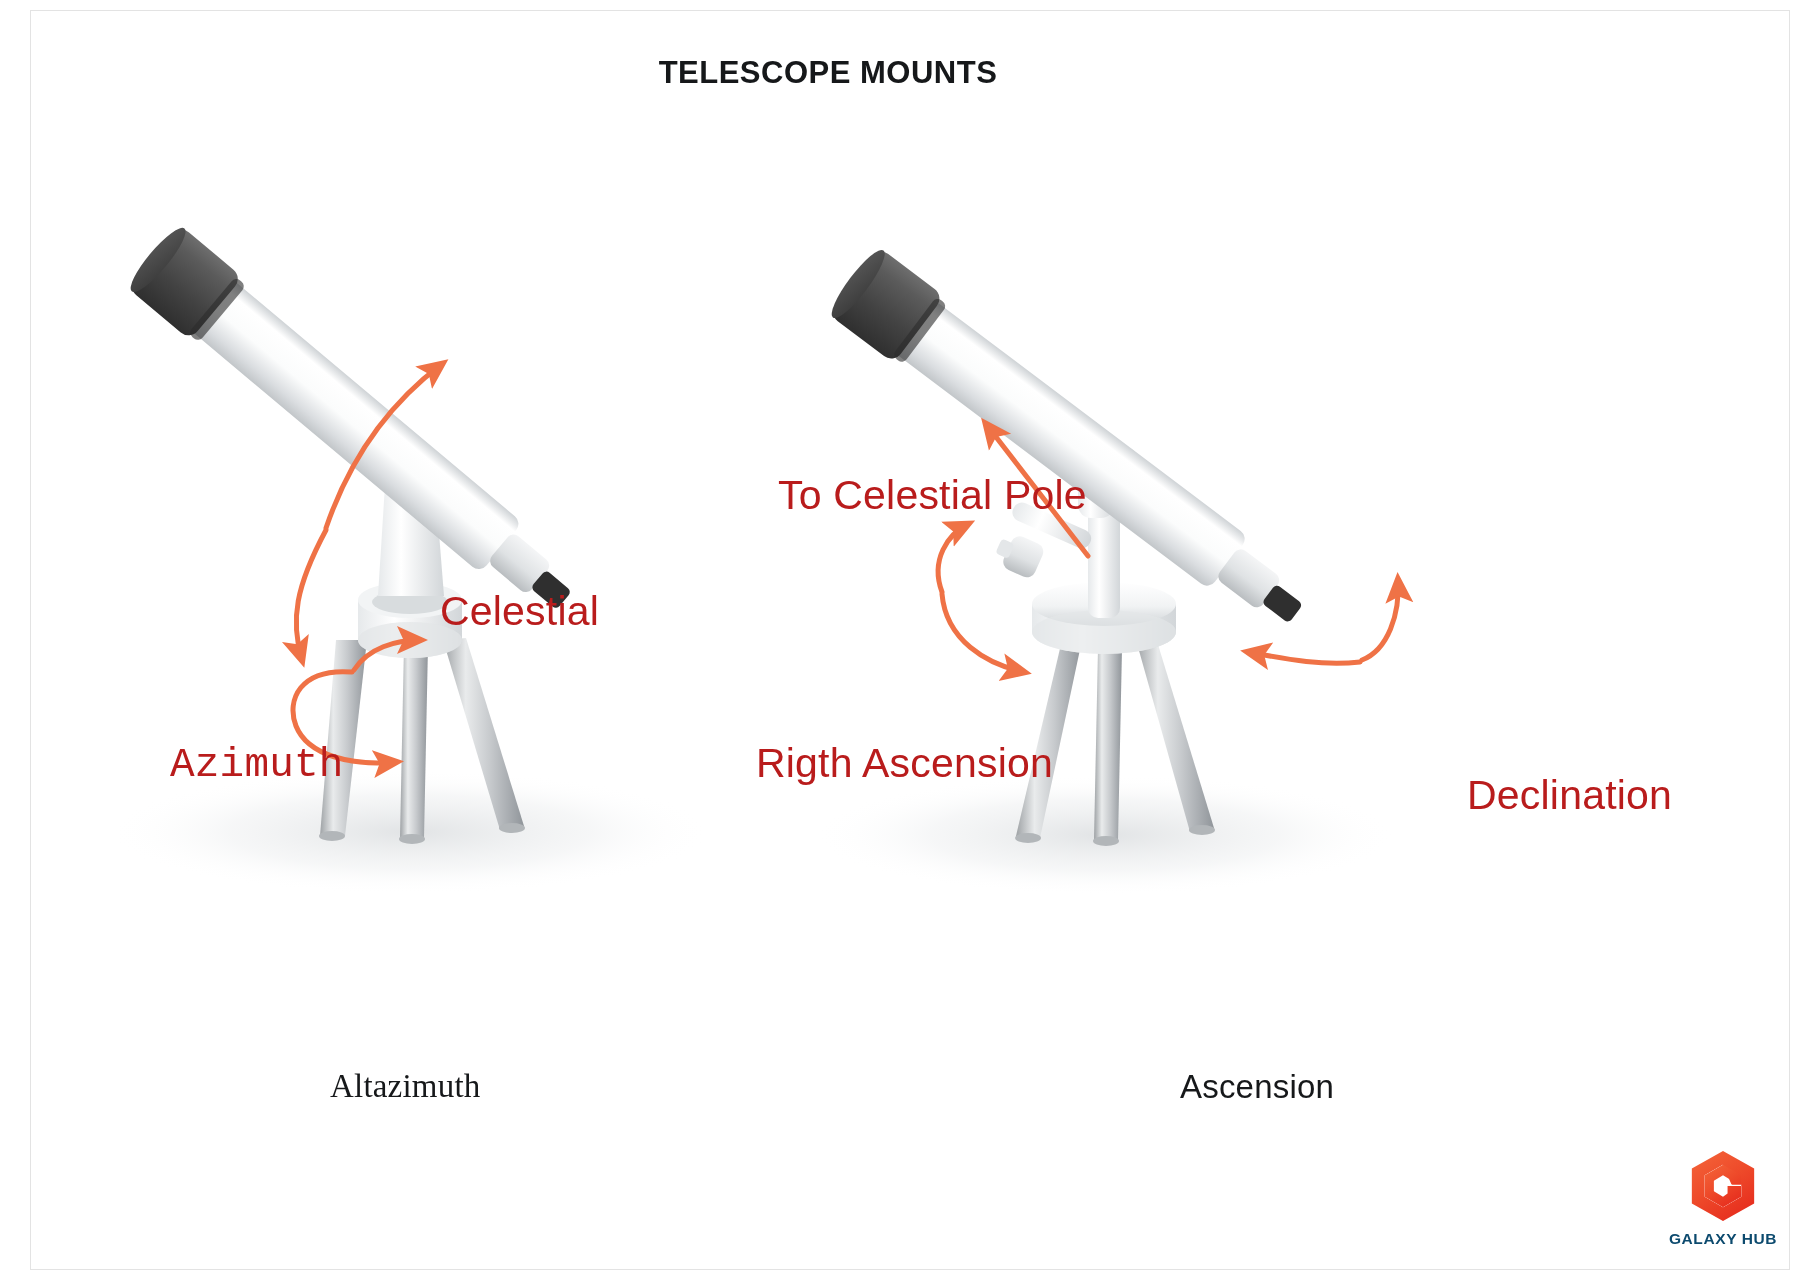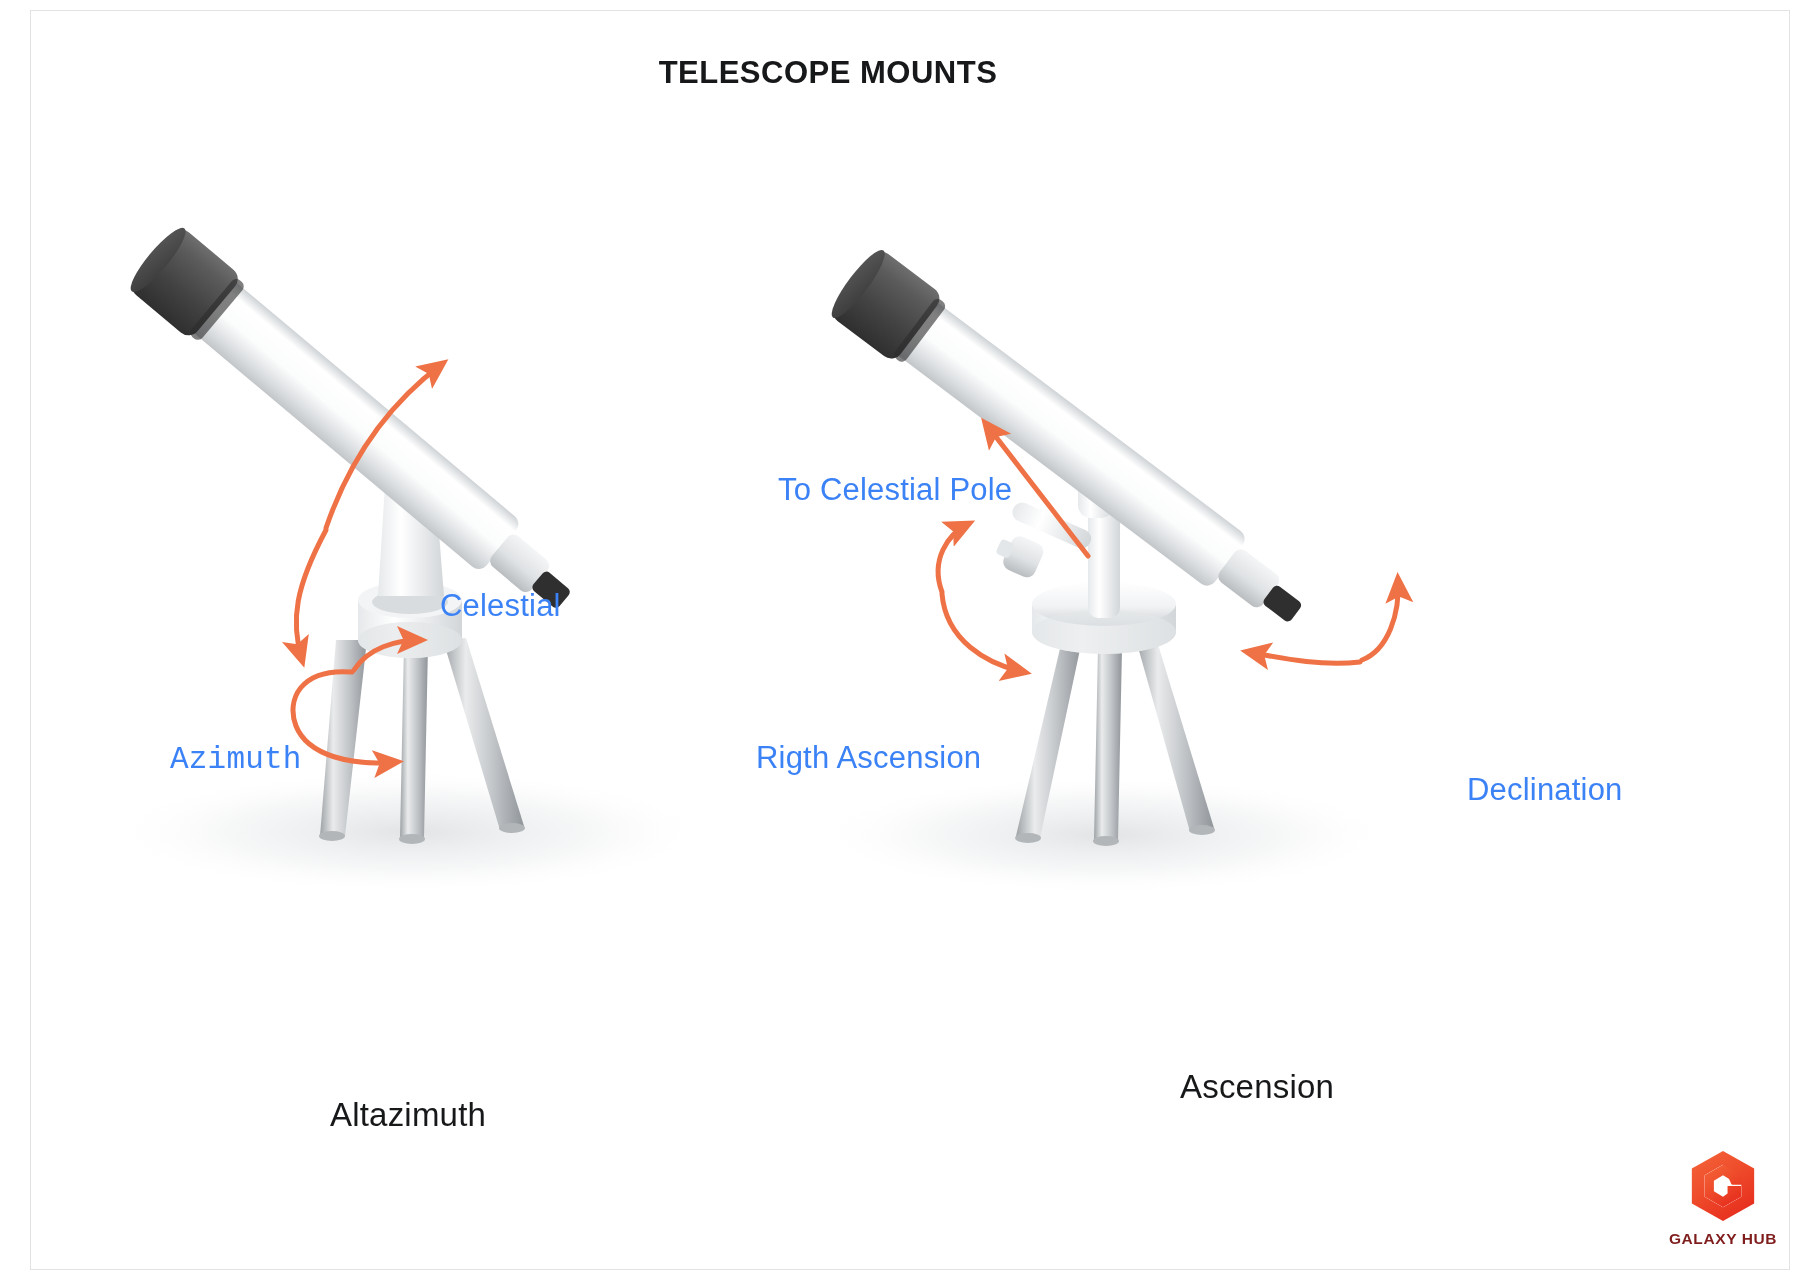--- a/index.html
+++ b/index.html
@@ -38,27 +38,27 @@
     letter-spacing: 0.5px;
     color: #16181a;
   }
   .caption {
     position: absolute;
     font-size: 33px;
     color: #16181a;
     letter-spacing: 0.2px;
     white-space: nowrap;
   }
-  #caption-left  { left: 330px;  top: 1096px; }
+  #caption-left  { left: 330px;  top: 1068px; font-family: Liberation Serif, serif; }
   #caption-right { left: 1180px; top: 1068px; }
 
   .anno {
     position: absolute;
-    font-size: 31px;
-    color: #3b82f6;
+    font-size: 41px;
+    color: #b91c1c;
     white-space: nowrap;
     letter-spacing: 0.2px;
   }
   #label-altitude      { left: 440px;  top: 588px; }
   #label-azimuth       { left: 170px;  top: 742px; font-family: Liberation Mono, monospace; }
   #label-celestial     { left: 778px;  top: 472px; }
   #label-ra            { left: 756px;  top: 740px; }
   #label-declination   { left: 1467px; top: 772px; }
 
   svg.scene {
@@ -76,21 +76,21 @@
     top: 1148px;
     width: 140px;
     text-align: center;
   }
   #logo-mark { width: 76px; height: 76px; margin: 0 auto; display: block; }
   #logo-text {
     margin-top: 6px;
     font-size: 15.5px;
     font-weight: bold;
     letter-spacing: 0.6px;
-    color: #7f1d1d;
+    color: #0c4a6e;
   }
 </style>
 </head>
 <body>
 
 <div id="poster">
 
   <div class="frame-border"></div>
 
   <div id="title">TELESCOPE MOUNTS</div>

